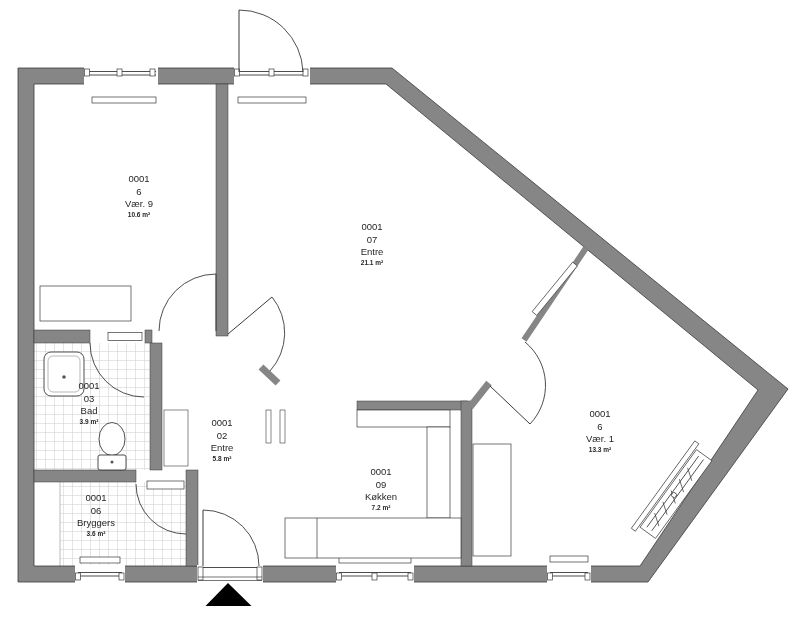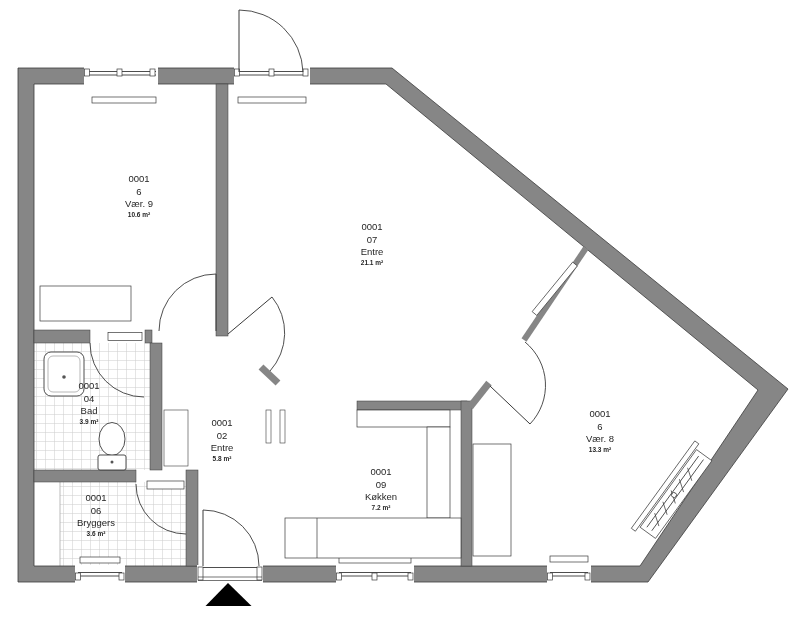--- a/index.html
+++ b/index.html
@@ -188,21 +188,21 @@
   <span class="area">10.6 m²</span>
 </div>
 <div class="room-label" style="left:372px;top:221px">
   <span>0001</span>
   <span>07</span>
   <span>Entre</span>
   <span class="area">21.1 m²</span>
 </div>
 <div class="room-label" style="left:89px;top:380px">
   <span>0001</span>
-  <span>04</span>
+  <span>03</span>
   <span>Bad</span>
   <span class="area">3.9 m²</span>
 </div>
 <div class="room-label" style="left:222px;top:417px">
   <span>0001</span>
   <span>02</span>
   <span>Entre</span>
   <span class="area">5.8 m²</span>
 </div>
 <div class="room-label" style="left:96px;top:492px">
@@ -213,17 +213,17 @@
 </div>
 <div class="room-label" style="left:381px;top:466px">
   <span>0001</span>
   <span>09</span>
   <span>Køkken</span>
   <span class="area">7.2 m²</span>
 </div>
 <div class="room-label" style="left:600px;top:408px">
   <span>0001</span>
   <span>6</span>
-  <span>Vær. 8</span>
+  <span>Vær. 1</span>
   <span class="area">13.3 m²</span>
 </div>
 
 </div>
 
 </body></html>

